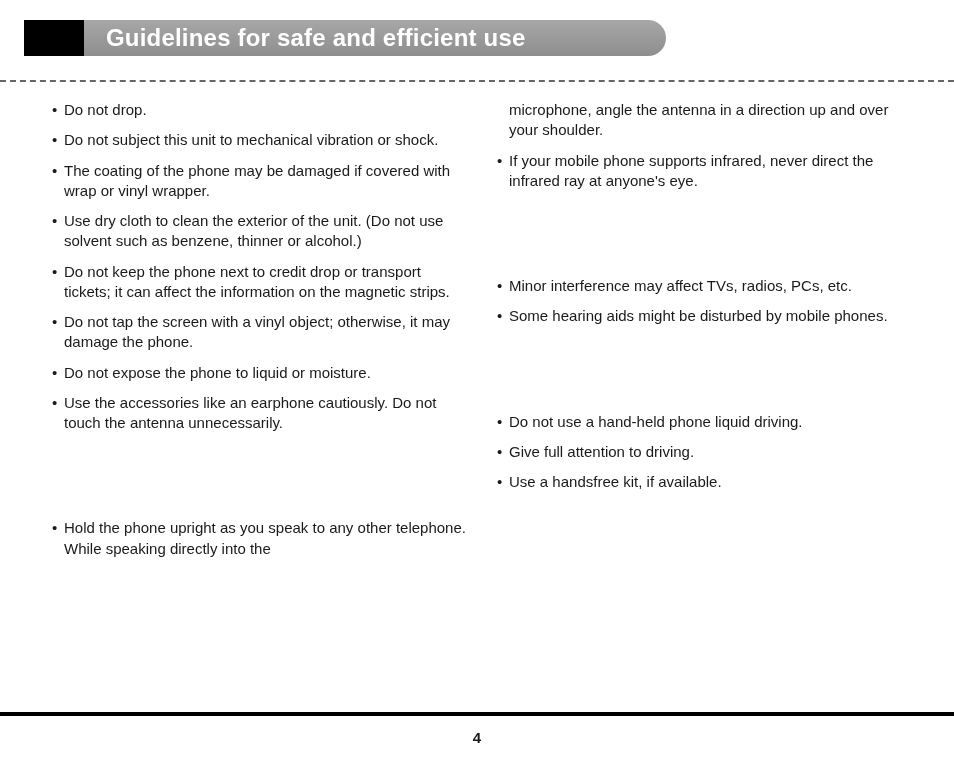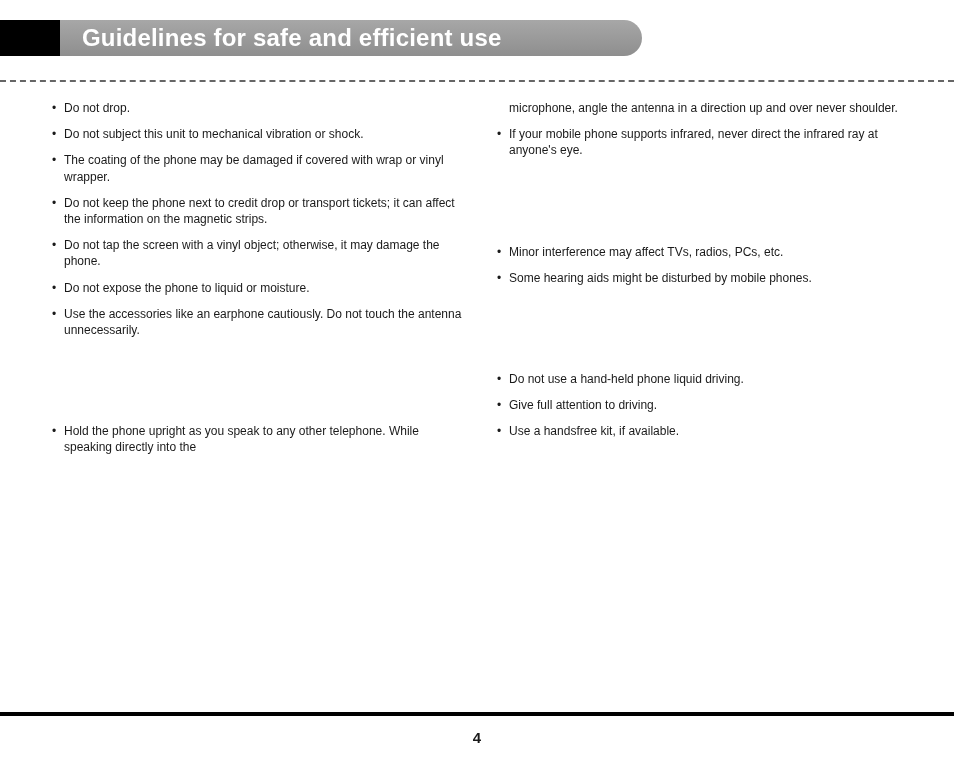--- a/index.html
+++ b/index.html
@@ -1,22 +1,22 @@
 <!DOCTYPE html>
 <html><head>
 <meta charset="utf-8">
 <style>
   html,body{margin:0;padding:0;background:#fff;font-family:"Helvetica Neue",Helvetica,Arial,sans-serif;color:#1a1a1a;}
   .page{width:954px;height:764px;position:relative;box-sizing:border-box;background:#fff;}
-  .header-bar{position:absolute;left:0;top:20px;height:36px;width:690px;display:flex;align-items:stretch;}
+  .header-bar{position:absolute;left:0;top:20px;height:36px;width:690px;display:flex;align-items:stretch;justify-content:center;}
   .header-black{width:60px;background:#000;}
   .header-grey{flex:0 0 auto;width:560px;background:linear-gradient(#a7a7a7,#8e8e8e);display:flex;align-items:center;border-top-right-radius:18px;border-bottom-right-radius:18px;padding-left:22px;}
   .header-title{color:#fff;font-weight:700;font-size:24px;letter-spacing:0.2px;}
   .dashed{position:absolute;left:0;right:0;top:80px;border-top:2px dashed #666;}
-  .columns{position:absolute;top:100px;left:52px;right:40px;bottom:80px;display:flex;gap:28px;font-size:12px;line-height:1.35;font-stretch:condensed;}
+  .columns{position:absolute;top:100px;left:52px;right:40px;bottom:80px;display:flex;gap:28px;font-size:15px;line-height:1.35;font-stretch:condensed;}
   .col{flex:1;font-family:"Arial Narrow","Helvetica Neue",Helvetica,Arial,sans-serif;}
   ul.blist{list-style:none;margin:0;padding:0;}
   ul.blist>li{position:relative;padding-left:12px;margin:0 0 10px 0;}
   ul.blist>li::before{content:"•";position:absolute;left:0;top:0;}
   .cont{padding-left:12px;margin:0 0 10px 0;}
   .spacer{height:75px;}
   .footer-rule{position:absolute;left:0;right:0;bottom:48px;height:4px;background:#000;}
   .page-no{position:absolute;left:0;right:0;bottom:18px;text-align:center;font-weight:700;font-size:15px;}
 </style>
 </head>
@@ -33,33 +33,34 @@
 
   <div class="dashed"></div>
 
   <div class="columns">
 
     <div class="col">
       <ul class="blist">
         <li>Do not drop.</li>
         <li>Do not subject this unit to mechanical vibration or shock.</li>
         <li>The coating of the phone may be damaged if covered with wrap or vinyl wrapper.</li>
+        <li>Use dry cloth to clean the exterior of the unit. (Do not use solvent such as benzene, thinner or alcohol.)</li>
         <li>Do not keep the phone next to credit drop or transport tickets; it can affect the information on the magnetic strips.</li>
         <li>Do not tap the screen with a vinyl object; otherwise, it may damage the phone.</li>
         <li>Do not expose the phone to liquid or moisture.</li>
         <li>Use the accessories like an earphone cautiously. Do not touch the antenna unnecessarily.</li>
       </ul>
       <div class="spacer"></div>
       <ul class="blist">
         <li>Hold the phone upright as you speak to any other telephone. While speaking directly into the</li>
       </ul>
     </div>
 
     <div class="col">
-      <div class="cont">microphone, angle the antenna in a direction up and over never shoulder.</div>
+      <div class="cont">microphone, angle the antenna in a direction up and over your shoulder.</div>
       <ul class="blist">
         <li>If your mobile phone supports infrared, never direct the infrared ray at anyone's eye.</li>
       </ul>
       <div class="spacer"></div>
       <ul class="blist">
         <li>Minor interference may affect TVs, radios, PCs, etc.</li>
         <li>Some hearing aids might be disturbed by mobile phones.</li>
       </ul>
       <div class="spacer"></div>
       <ul class="blist">

